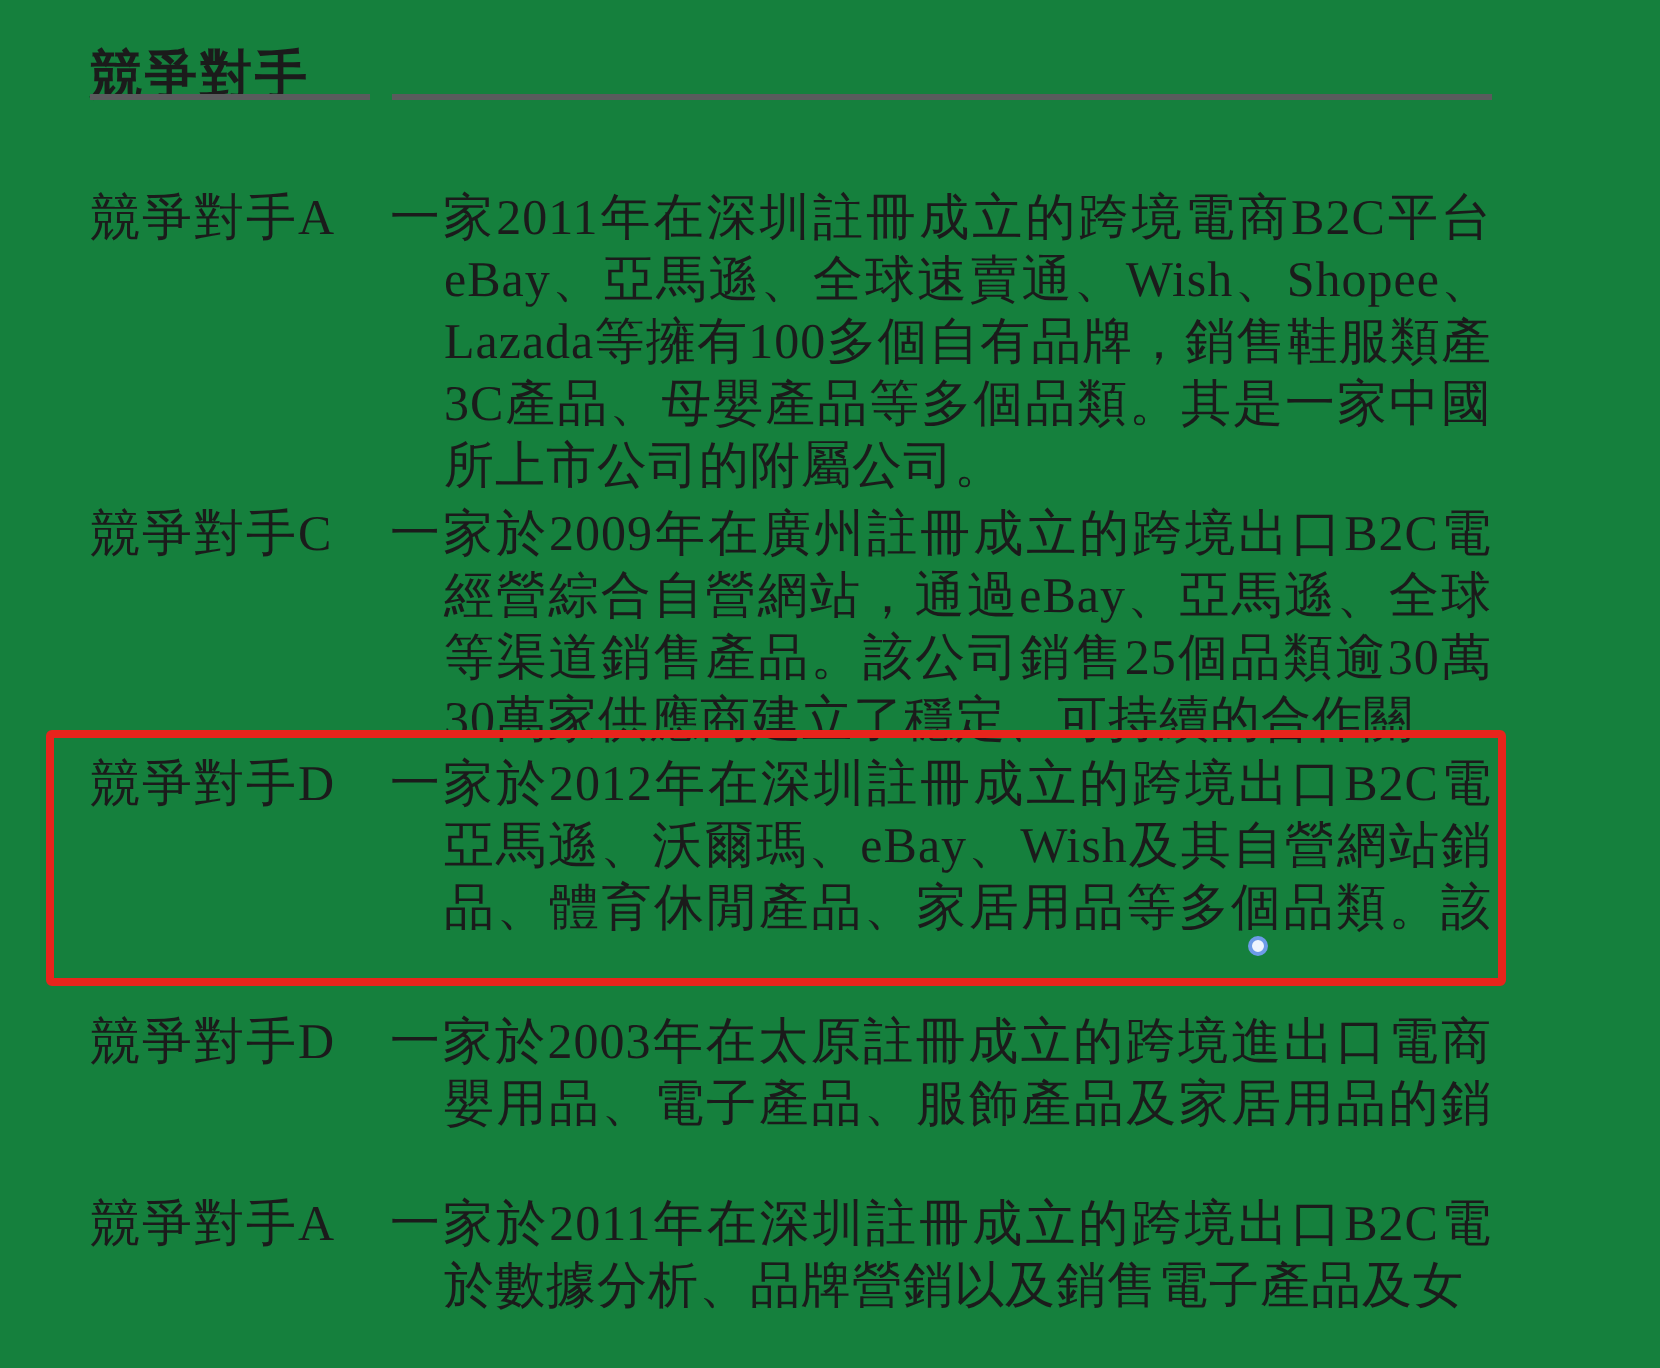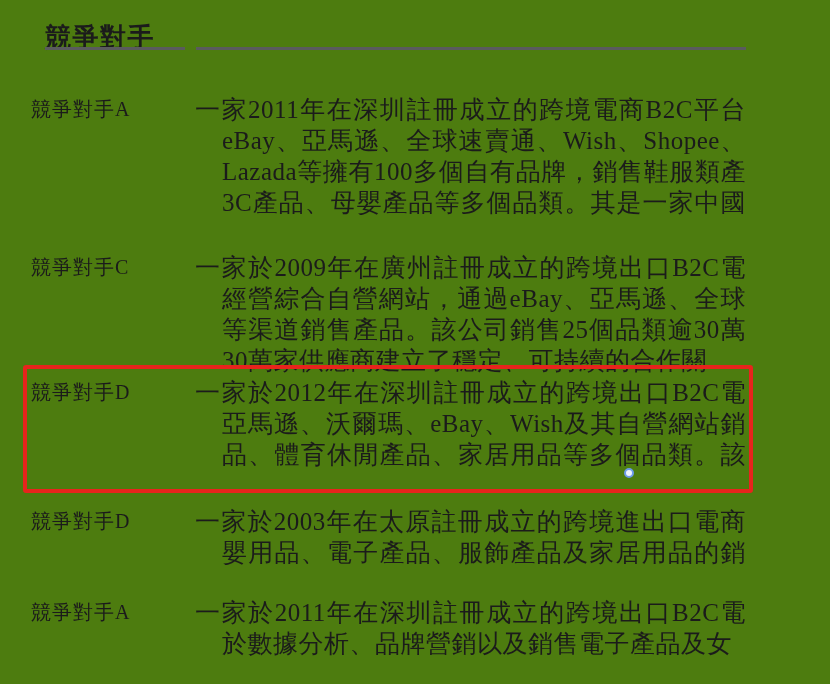--- a/index.html
+++ b/index.html
@@ -1,21 +1,21 @@
 <!DOCTYPE html>
 <html><head>
 <meta charset="utf-8">
 <style>
   * { margin: 0; padding: 0; box-sizing: border-box; }
   html, body { background: #ffffff; }
   .page {
     position: relative;
     width: 830px;
     height: 684px;
-    background: #4d7c0f;
+    background: #15803d;
     font-family: "Liberation Serif", "DejaVu Serif", serif;
     color: #1b1b1b;
     overflow: hidden;
   }
   .th {
     position: absolute;
     top: 20px;
     font-size: 26px;
     font-weight: 700;
     letter-spacing: 1.5px;
@@ -27,23 +27,23 @@
     position: absolute;
     top: 47px;
     height: 3px;
     background: #5a5b5d;
   }
   .rule-col1 { left: 45px; width: 140px; }
   .rule-col2 { left: 196px; width: 550px; }
   .section { position: absolute; left: 0; width: 830px; }
   .label {
     position: absolute;
-    left: 31px;
+    left: 45px;
     top: 0;
-    font-size: 20px;
+    font-size: 25px;
     line-height: 31px;
     letter-spacing: 1px;
     white-space: nowrap;
   }
   .content {
     position: absolute;
     left: 195px;
     top: 0;
     width: 551px;
   }
@@ -88,20 +88,21 @@
   <div class="rule rule-col1" style="background: rgb(90, 91, 93);"></div>
   <div class="rule rule-col2" style="background: rgb(90, 91, 93);"></div>
 
   <div class="section" style="top:94px">
     <div class="label">競爭對手A</div>
     <div class="content">
       <div class="ln">一家2011年在深圳註冊成立的跨境電商B2C平台賣家，在</div>
       <div class="ln cont">eBay、亞馬遜、全球速賣通、Wish、Shopee、沃爾瑪、</div>
       <div class="ln cont">Lazada等擁有100多個自有品牌，銷售鞋服類產品、化妝品、</div>
       <div class="ln cont">3C產品、母嬰產品等多個品類。其是一家中國上海證券交易</div>
+      <div class="ln cont last">所上市公司的附屬公司。</div>
     </div>
   </div>
 
   <div class="section" style="top:252px">
     <div class="label">競爭對手C</div>
     <div class="content">
       <div class="ln">一家於2009年在廣州註冊成立的跨境出口B2C電商公司，主要</div>
       <div class="ln cont">經營綜合自營網站，通過eBay、亞馬遜、全球速賣通、Wish</div>
       <div class="ln cont">等渠道銷售產品。該公司銷售25個品類逾30萬款產品，與逾</div>
       <div class="ln cont last">30萬家供應商建立了穩定、可持續的合作關係。</div>

